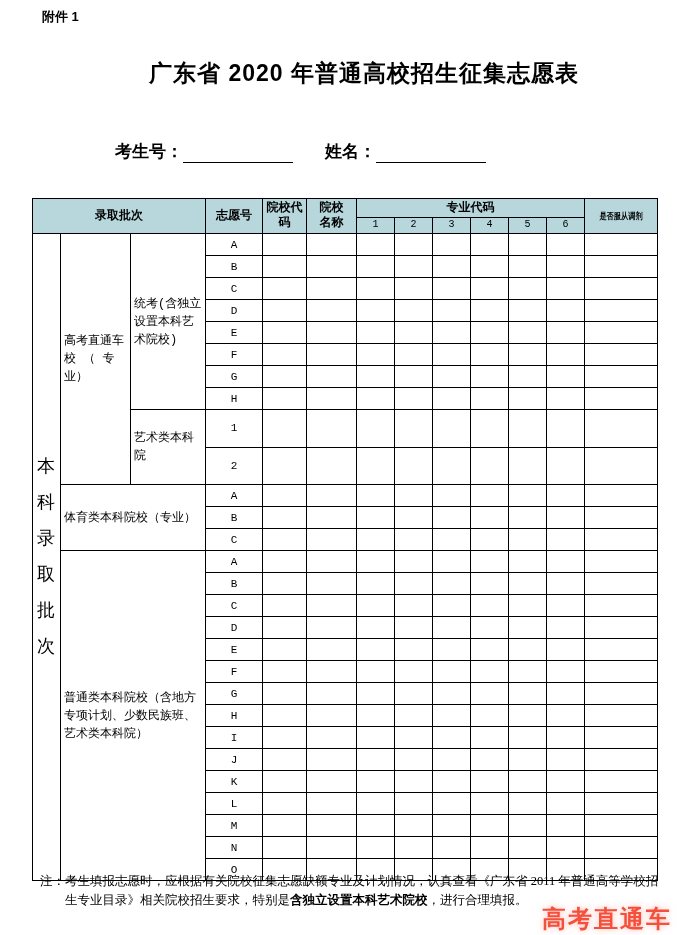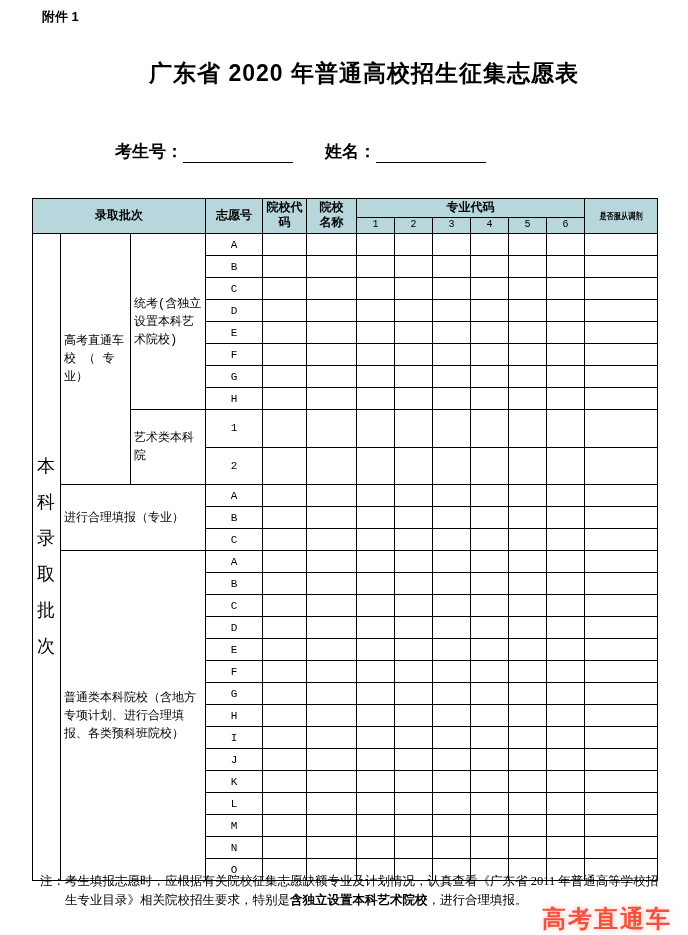--- a/index.html
+++ b/index.html
@@ -244,21 +244,21 @@
           <td class="blank"></td>
           <td class="blank"></td>
           <td class="blank"></td>
           <td class="blank"></td>
           <td class="blank"></td>
           <td class="blank"></td>
           <td class="blank"></td>
           <td class="blank"></td>
         </tr>
         <tr>
-          <td class="grp" colspan="2" rowspan="3">进行合理填报（专业）</td>
+          <td class="grp" colspan="2" rowspan="3">体育类本科院校（专业）</td>
           <td class="vol">A</td>
           <td class="blank"></td>
           <td class="blank"></td>
           <td class="blank"></td>
           <td class="blank"></td>
           <td class="blank"></td>
           <td class="blank"></td>
           <td class="blank"></td>
           <td class="blank"></td>
           <td class="blank"></td>
@@ -281,21 +281,21 @@
           <td class="blank"></td>
           <td class="blank"></td>
           <td class="blank"></td>
           <td class="blank"></td>
           <td class="blank"></td>
           <td class="blank"></td>
           <td class="blank"></td>
           <td class="blank"></td>
         </tr>
         <tr>
-          <td class="grp" colspan="2" rowspan="15">普通类本科院校（含地方专项计划、进行合理填报、各类预科班院校）</td>
+          <td class="grp" colspan="2" rowspan="15">普通类本科院校（含地方专项计划、少数民族班、艺术类本科院）</td>
           <td class="vol">A</td>
           <td class="blank"></td>
           <td class="blank"></td>
           <td class="blank"></td>
           <td class="blank"></td>
           <td class="blank"></td>
           <td class="blank"></td>
           <td class="blank"></td>
           <td class="blank"></td>
           <td class="blank"></td>

